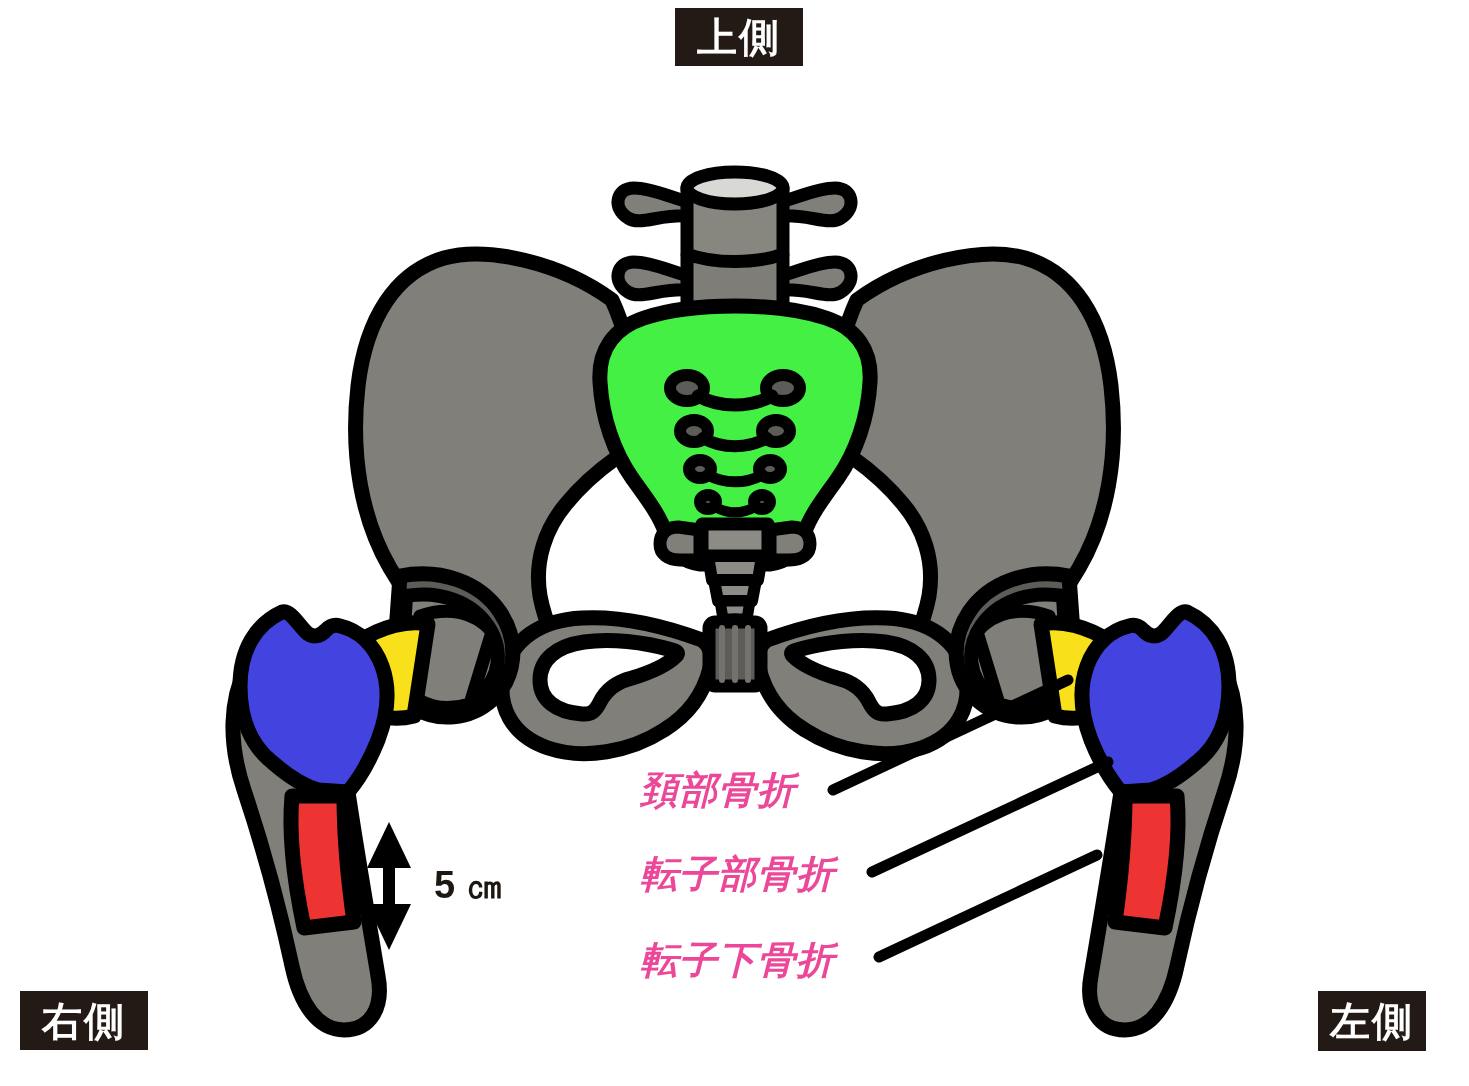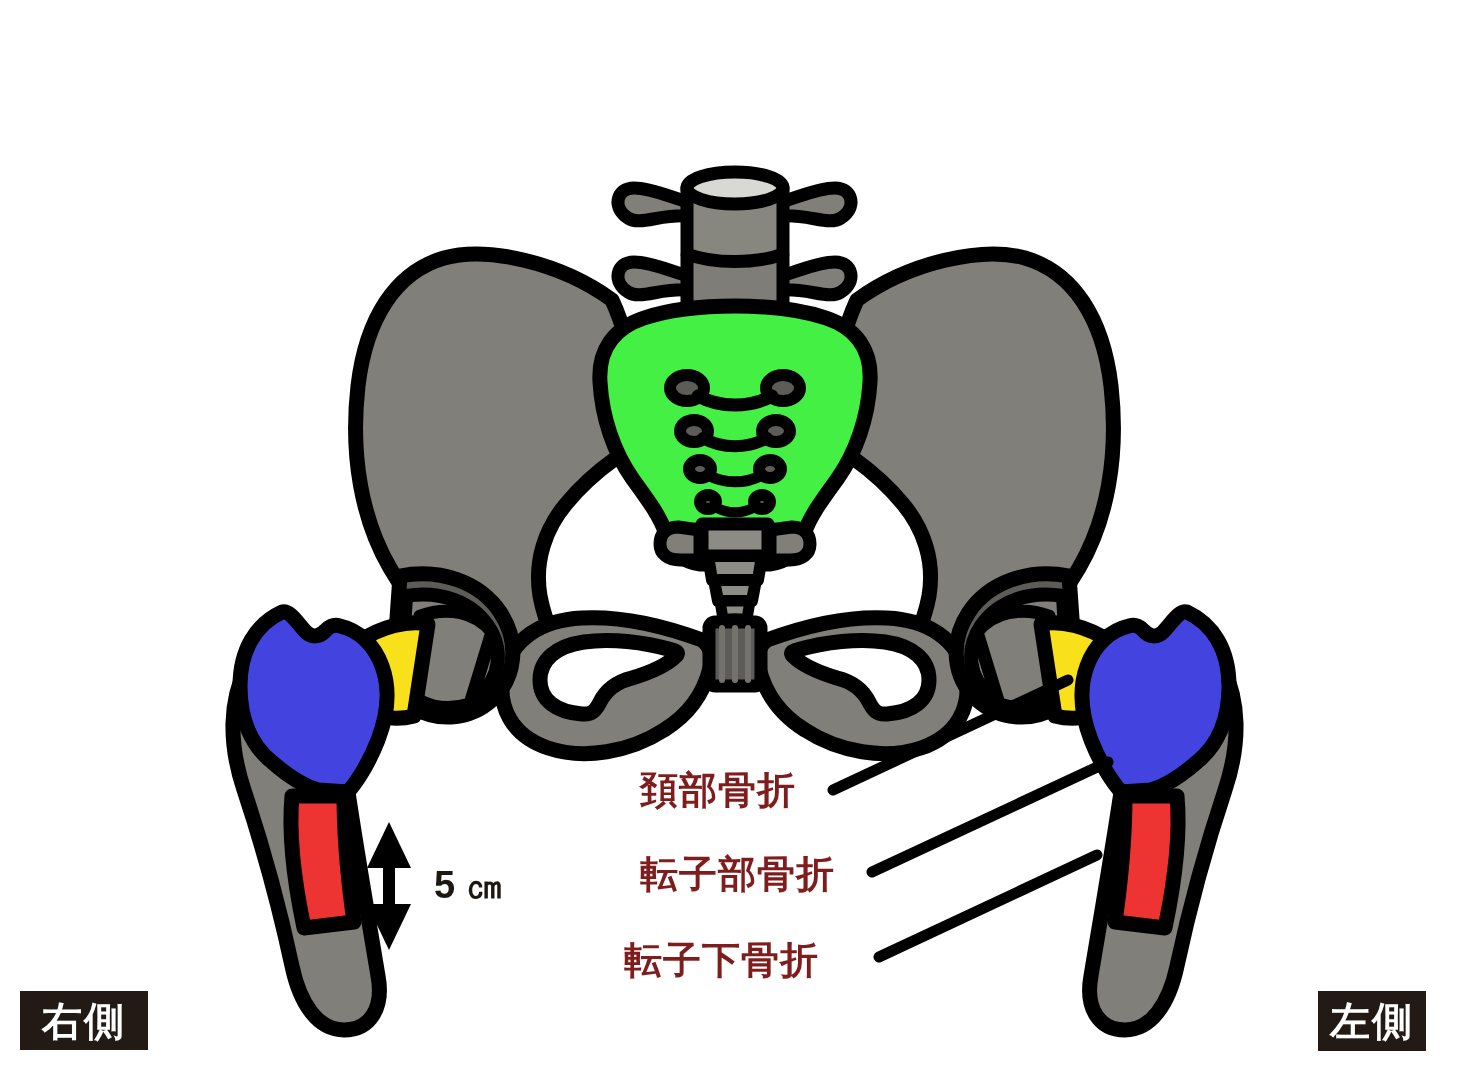--- a/index.html
+++ b/index.html
@@ -24,30 +24,31 @@
     display:flex;align-items:center;justify-content:center;
     line-height:1;
   }
   #plate-top{left:675px;top:8px;width:128px;height:58px;font-size:40px;}
   #plate-right{left:20px;top:991px;width:128px;height:59px;font-size:40px;}
   #plate-left{left:1318px;top:991px;width:108px;height:60px;font-size:40px;}
 
   
   .callout{
     position:absolute;
-    color:#7f1d1d;
+    color:#ec4899;
     font-size:38px;
     font-weight:700;
     letter-spacing:1px;
     white-space:nowrap;
     line-height:1;
+    font-style:italic;
   }
   #callout-neck{left:640px;top:771px;}
   #callout-troch{left:640px;top:855px;}
-  #callout-subtroch{left:624px;top:941px;}
+  #callout-subtroch{left:640px;top:941px;}
 
   
   #scale-label{
     position:absolute;left:434px;top:866px;
     font-size:38px;font-weight:700;color:#1d1712;
     white-space:nowrap;line-height:1;
   }
 </style>
 </head>
 <body>
@@ -300,20 +301,23 @@
 
       <g fill="#000000" stroke="none">
         <rect x="383" y="845" width="12" height="82"></rect>
         <polygon points="389,822 411,868 367,868"></polygon>
         <polygon points="389,950 411,904 367,904"></polygon>
       </g>
 
     </g>
   </svg>
 
+  <div class="plate" id="plate-top">
+    <span>上側</span>
+  </div>
 
   <div class="plate" id="plate-right">
     <span>右側</span>
   </div>
 
   <div class="plate" id="plate-left">
     <span>左側</span>
   </div>
 
   <div class="callout" id="callout-neck">頚部骨折</div>

